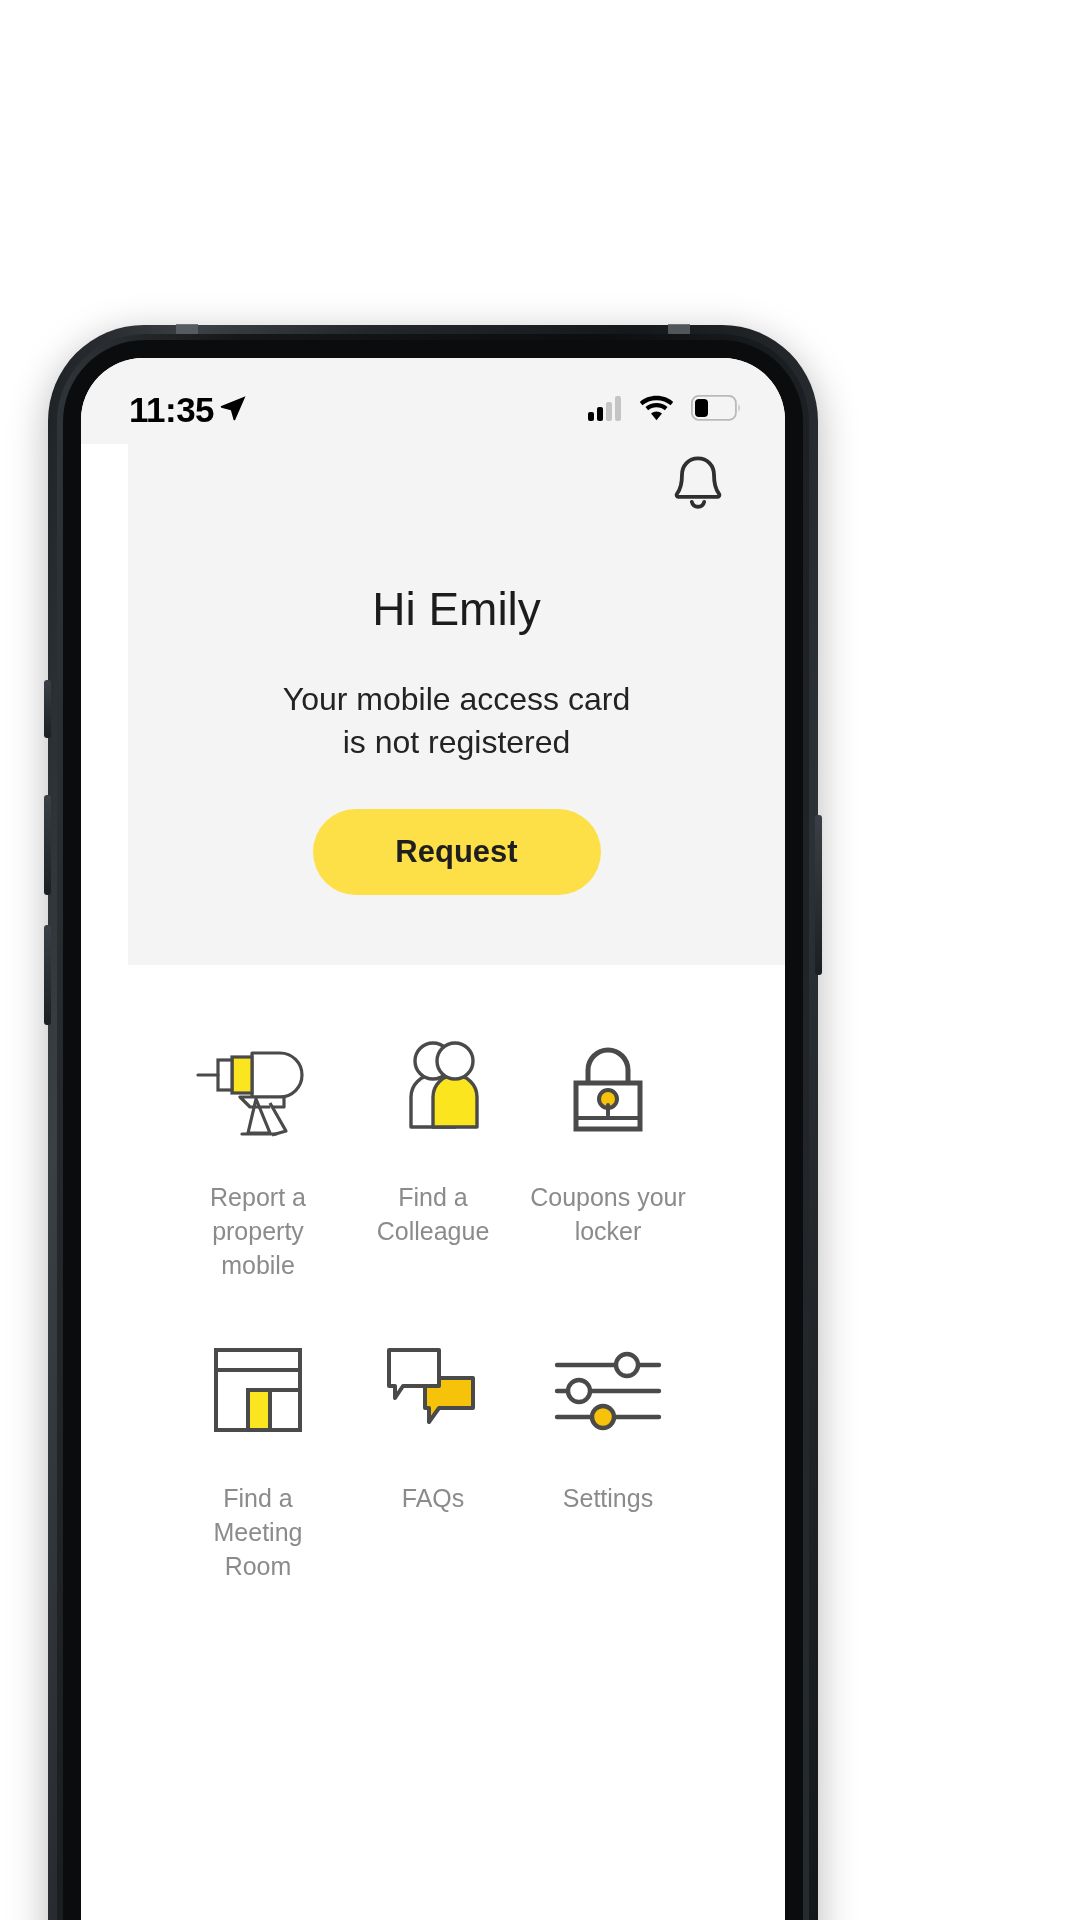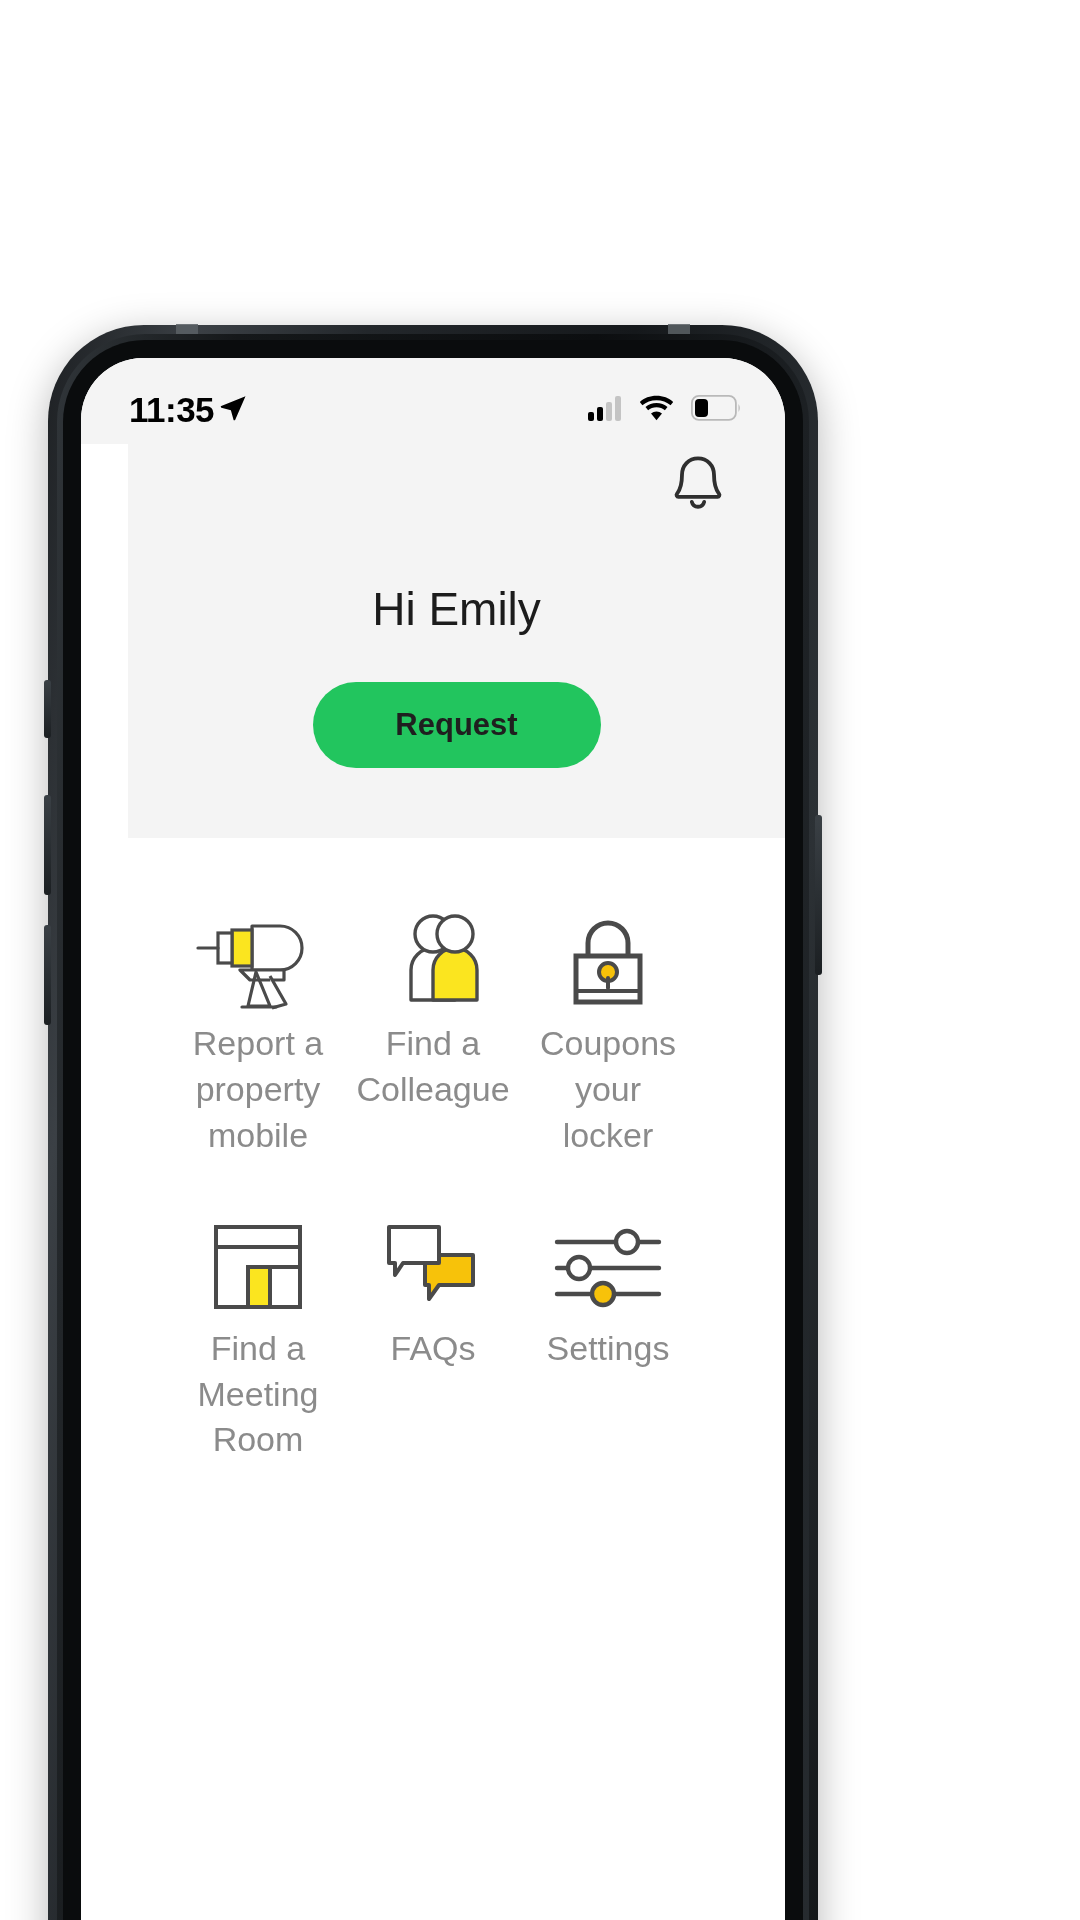--- a/index.html
+++ b/index.html
@@ -113,21 +113,21 @@
     font-size:32px;
     color:#232323;
     line-height:1.33;
     margin-top:42px;
   }
   .cta-wrap { display:flex; justify-content:center; margin-top:46px; }
   .cta-button {
     width:288px;
     height:86px;
     border-radius:43px;
-    background:#22c55e;
+    background:#fde047;
     border:none;
     font-family:"Liberation Sans", sans-serif;
     font-size:31px;
     font-weight:bold;
     color:#1f1f1f;
     cursor:pointer;
   }
 
   
   .grid-panel { background:#ffffff; padding:72px 0 0 0; }
@@ -145,22 +145,22 @@
     align-items:center;
     cursor:pointer;
   }
   .tile-icon {
     height:104px;
     display:flex;
     align-items:center;
     justify-content:center;
   }
   .tile-label {
-    margin-top:7px;
-    font-size:34px;
+    margin-top:40px;
+    font-size:25px;
     line-height:1.35;
     color:#8b8b8b;
     text-align:center;
   }
 </style>
 </head>
 <body>
 
 <div id="phone-mockup">
   <div class="phone-frame">
@@ -222,20 +222,22 @@
               <path d="M17 3.2c-5.6 0-9.6 4.3-9.6 9.9 0 6.4-1.1 9-3 11.4-0.6 0.7-0.1 1.8 0.8 1.8h23.6c0.9 0 1.4-1.1 0.8-1.8-1.9-2.4-3-5-3-11.4 0-5.6-4-9.9-9.6-9.9Z" fill="none" stroke="#2f2f2f" stroke-width="2.3" stroke-linejoin="round"></path>
               <path d="M13.3 29.3a3.8 3.8 0 0 0 7.4 0" fill="none" stroke="#2f2f2f" stroke-width="2.3" stroke-linecap="round"></path>
             </svg>
           </span>
         </div>
       </div>
 
       <div class="greeting">Hi Emily</div>
 
       <div class="sub-line">
+        <div>Your mobile access card</div>
+        <div>is not registered</div>
       </div>
 
       <div class="cta-wrap">
         <button class="cta-button">Request</button>
       </div>
     </div>
 
     <div class="grid-panel">
 
       <div class="grid-row row1">

